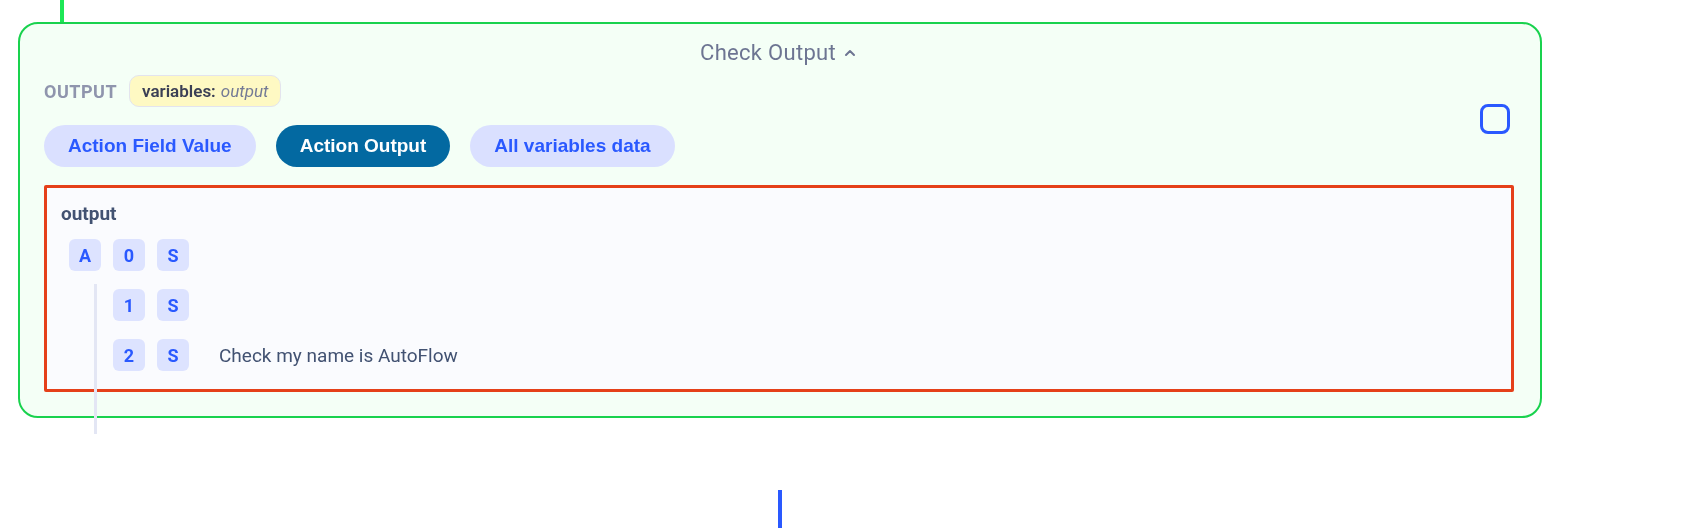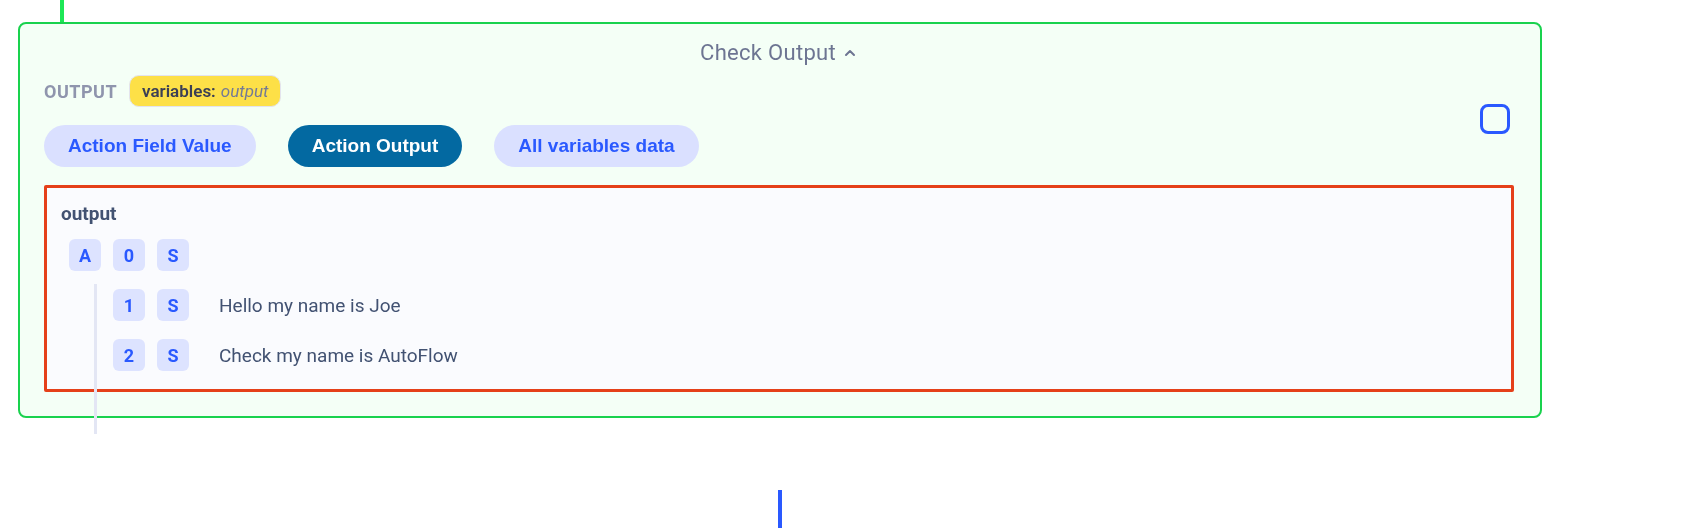--- a/index.html
+++ b/index.html
@@ -1,43 +1,43 @@
 <!DOCTYPE html>
 <html><head>
   <meta charset="utf-8">
   <style>
     * { margin:0; padding:0; box-sizing:border-box; }
     body { background:#fff; font-family:-apple-system,BlinkMacSystemFont,"Segoe UI",Roboto,Helvetica,Arial,sans-serif; width:1698px; height:528px; position:relative; }
     .top-stub { position:absolute; left:60px; top:0; width:4px; height:22px; background:#1de756; }
     .panel {
       position:absolute; left:18px; top:22px; width:1524px;
-      border:2px solid #19d24e; border-radius:8px; background:#f4fff6;
+      border:2px solid #19d24e; border-radius:20px; background:#f4fff6;
       padding:16px 26px 24px 24px;
     }
     .panel-header { display:flex; justify-content:center; align-items:center; gap:6px; margin-bottom:10px; }
     .panel-title { color:#6d7592; font-size:22px; letter-spacing:.3px; }
     .chev-up { width:16px; height:16px; }
     .chev-up svg { width:16px; height:16px; stroke:#6d7592; }
 
     .output-row { display:flex; align-items:center; gap:12px; margin-bottom:18px; }
     .output-label { color:#8f95ad; font-size:18px; font-weight:700; letter-spacing:.5px; }
     .chip {
-      border:1px solid #e3e4ee; background:#fde047; border-radius:10px;
+      border:1px solid #e3e4ee; background:#fef9c3; border-radius:10px;
       padding:5px 12px; display:inline-flex; align-items:center; gap:5px;
       font-size:17px;
     }
     .chip .k { color:#3b3f55; font-weight:600; }
     .chip .v { color:#747a95; font-style:italic; }
 
     .square-toggle {
       position:absolute; right:30px; top:80px; width:30px; height:30px;
       border:3px solid #2a59ff; border-radius:8px; background:transparent;
     }
 
-    .tabs { display:flex; gap:32px; margin-bottom:18px; }
+    .tabs { display:flex; gap:20px; margin-bottom:18px; }
     .pill {
       border:none; border-radius:999px; padding:10px 24px;
       font-size:19px; font-weight:600; cursor:pointer;
       background:#dae0ff; color:#2a59ff;
     }
     .pill.active { background:#0369a1; color:#fff; }
 
     .data-box {
       border:3px solid #e54019; background:#fafbfe; border-radius:2px;
       padding:14px 14px 18px 14px;
@@ -96,21 +96,20 @@
       <div class="row">
         <span class="tag">A</span>
         <span class="tag">0</span>
         <span class="tag">S</span>
       </div>
 
       <div class="row">
         <span class="spacer"></span>
         <span class="tag">1</span>
         <span class="tag">S</span>
-        <span class="value">Hello my name is Joe</span>
       </div>
 
       <div class="row">
         <span class="spacer"></span>
         <span class="tag">2</span>
         <span class="tag">S</span>
         <span class="value">Check my name is AutoFlow</span>
       </div>
 
     </div>

